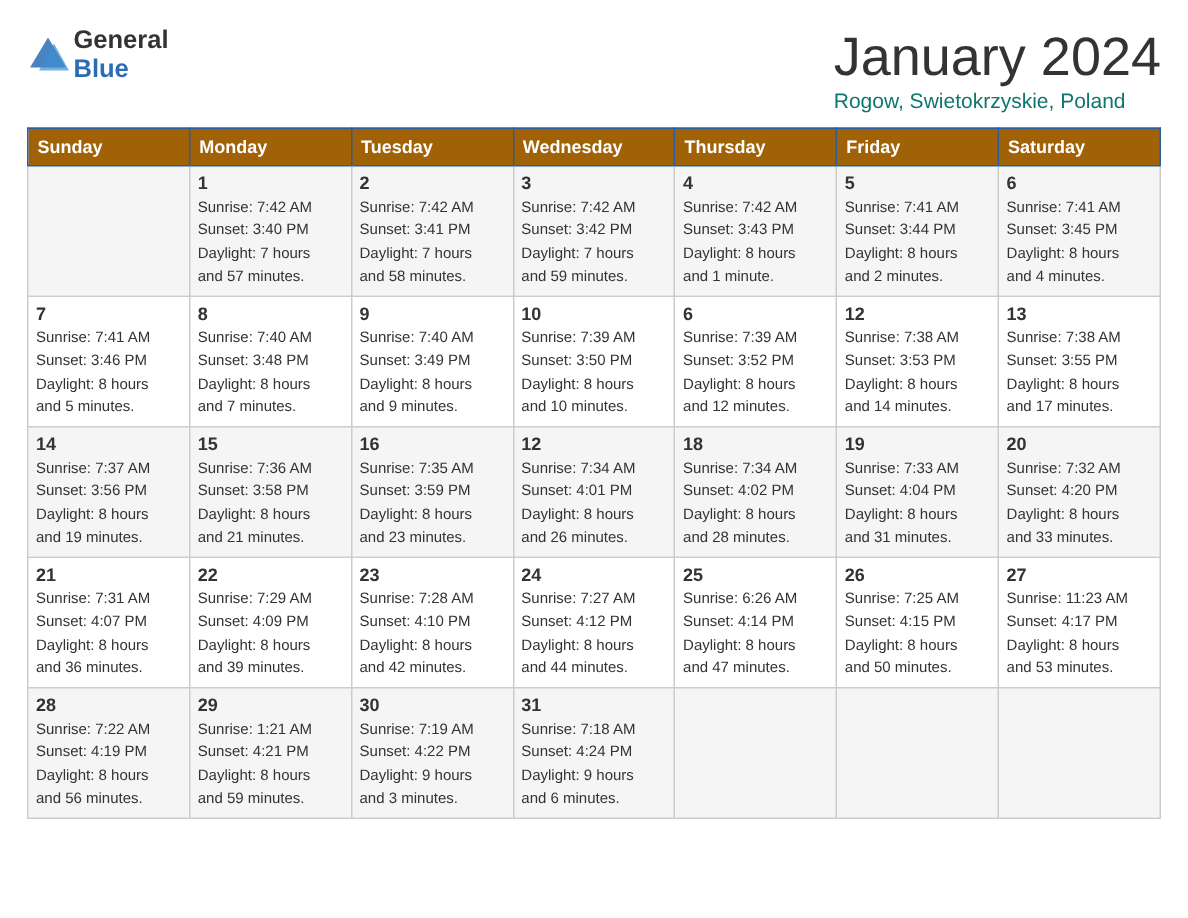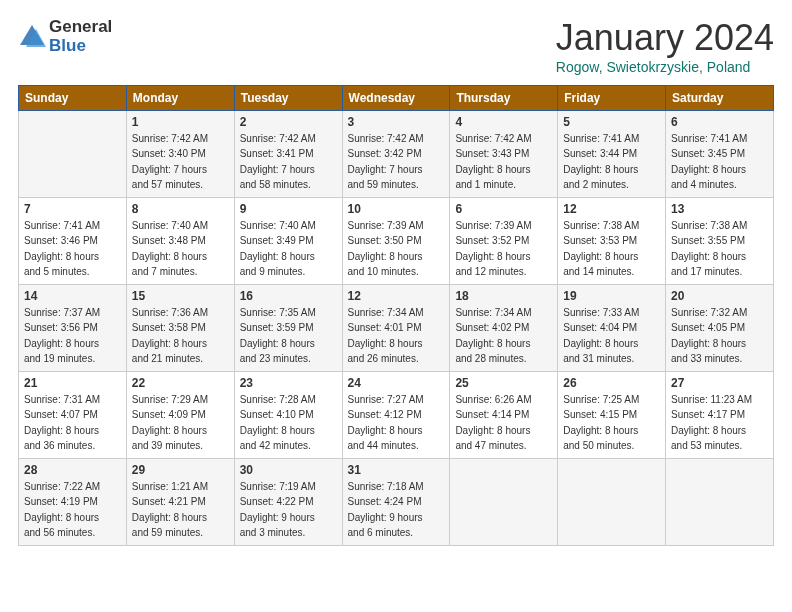--- a/index.html
+++ b/index.html
@@ -215,21 +215,21 @@
           <td>
             <span class="day-number">18</span>
             <div class="day-info"><span>Sunrise: 7:34 AM</span><br><span>Sunset: 4:02 PM</span><br><span>Daylight: 8 hours</span><br><span>and 28 minutes.</span></div>
           </td>
           <td>
             <span class="day-number">19</span>
             <div class="day-info"><span>Sunrise: 7:33 AM</span><br><span>Sunset: 4:04 PM</span><br><span>Daylight: 8 hours</span><br><span>and 31 minutes.</span></div>
           </td>
           <td>
             <span class="day-number">20</span>
-            <div class="day-info"><span>Sunrise: 7:32 AM</span><br><span>Sunset: 4:05 PM</span><br><span>Daylight: 8 hours</span><br><span>and 33 minutes.</span></div>
+            <div class="day-info"><span>Sunrise: 7:32 AM</span><br><span>Sunset: 4:20 PM</span><br><span>Daylight: 8 hours</span><br><span>and 33 minutes.</span></div>
           </td>
         </tr>
         <tr>
           <td>
             <span class="day-number">21</span>
             <div class="day-info"><span>Sunrise: 7:31 AM</span><br><span>Sunset: 4:07 PM</span><br><span>Daylight: 8 hours</span><br><span>and 36 minutes.</span></div>
           </td>
           <td>
             <span class="day-number">22</span>
             <div class="day-info"><span>Sunrise: 7:29 AM</span><br><span>Sunset: 4:09 PM</span><br><span>Daylight: 8 hours</span><br><span>and 39 minutes.</span></div>

